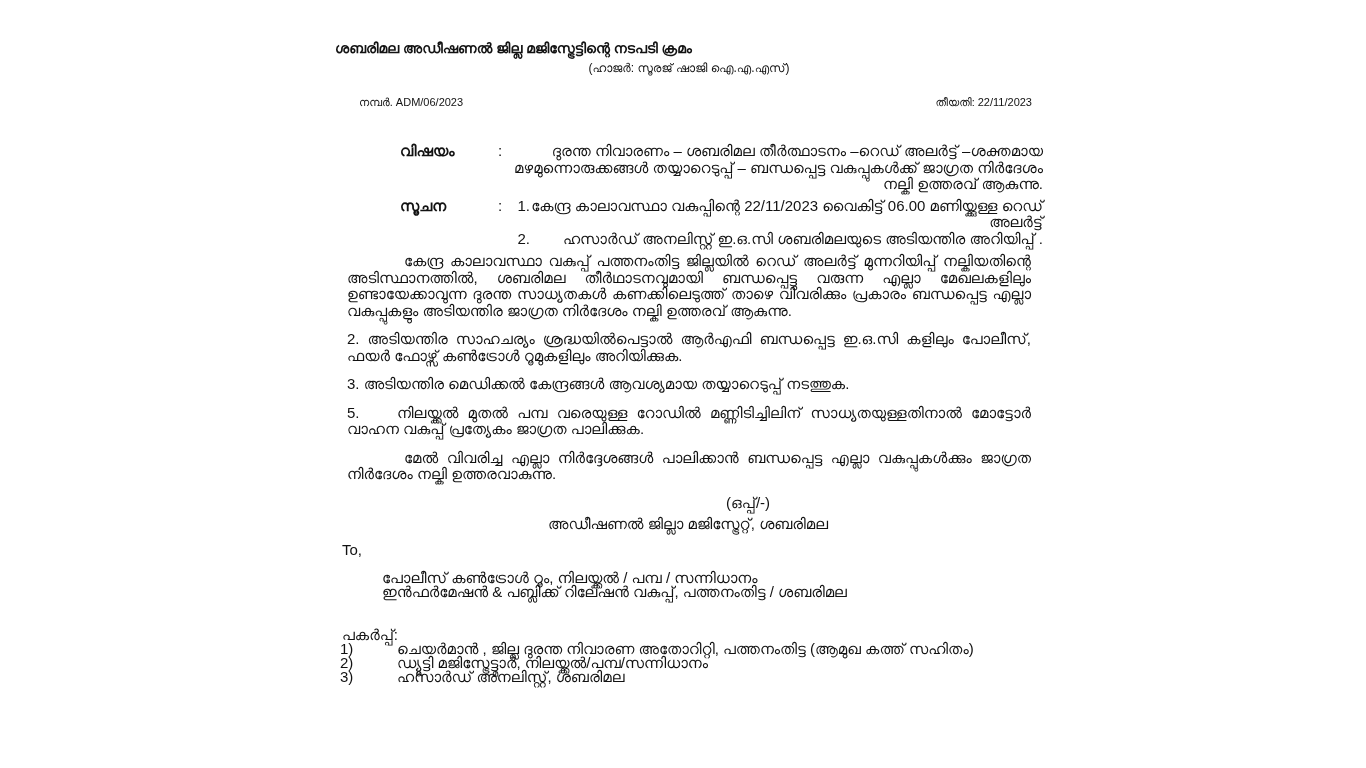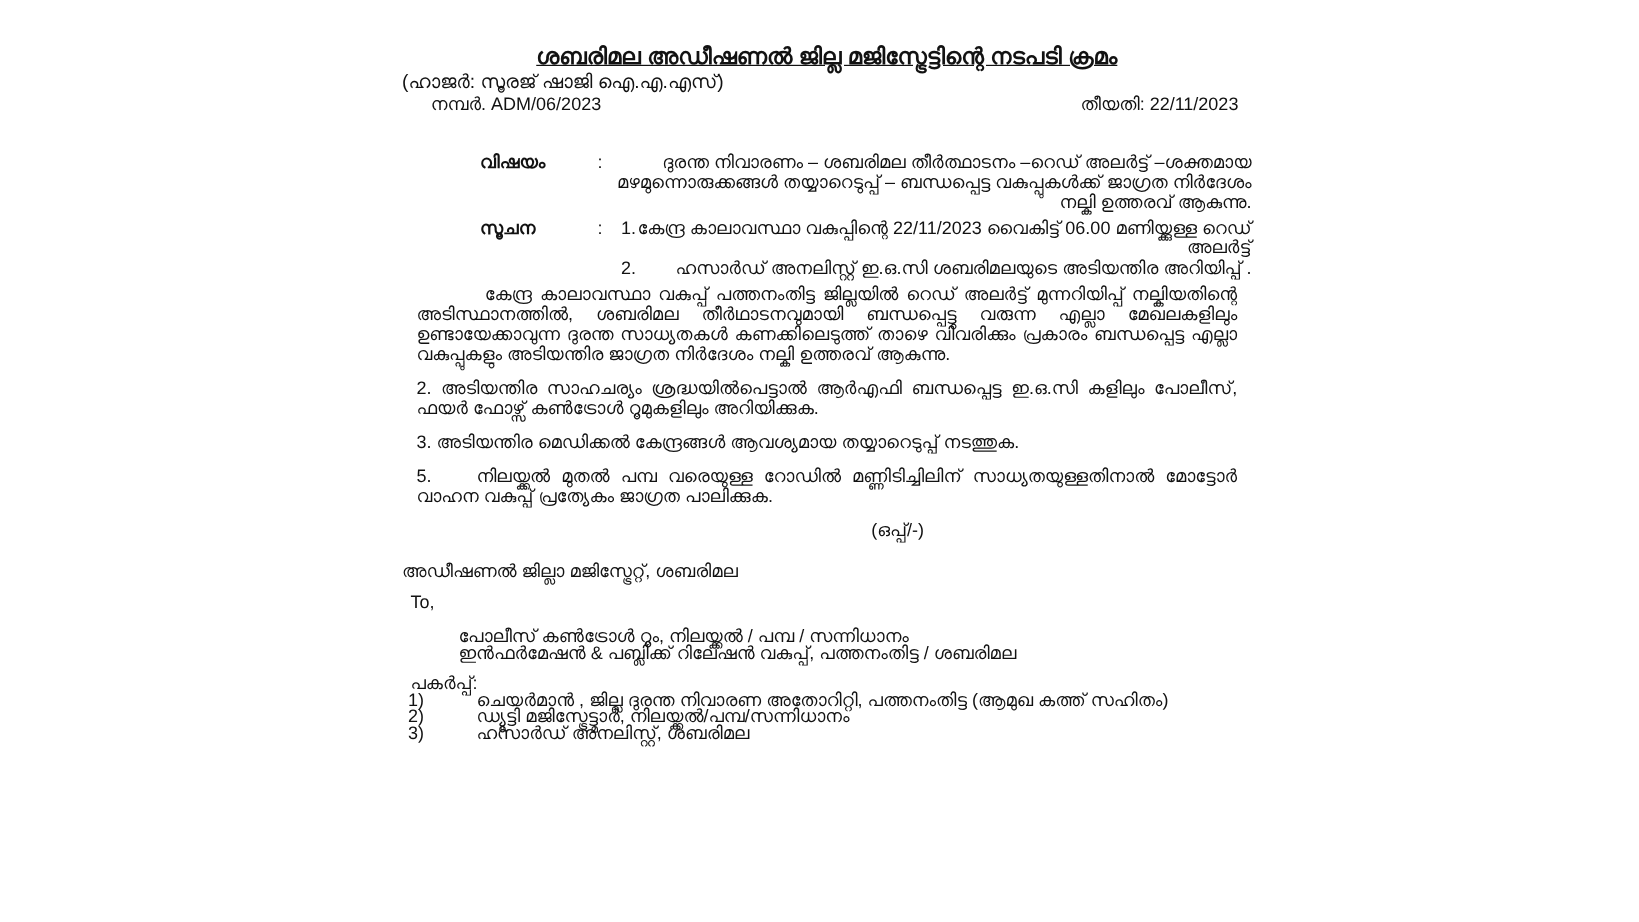--- a/index.html
+++ b/index.html
@@ -22,36 +22,36 @@
     position: absolute;
     left: 335px;
     top: 0;
     width: 708px;
     font-size: 15px;
     line-height: 16.5px;
     color: #121212;
   }
   .title {
     margin-top: 37px;
-    text-align: center;
+    text-align: left;
     font-weight: bold;
-    font-size: 19px;
+    font-size: 14px;
     line-height: 22px;
-    text-decoration: underline;
   }
   .subtitle {
-    text-align: left;
-    font-size: 16px;
+    text-align: center;
+    font-size: 12px;
     line-height: 19px;
   }
   .numline {
     display: flex;
     justify-content: space-between;
+    margin-top: 15px;
     padding: 0 11px 0 24px;
-    font-size: 15px;
+    font-size: 11px;
     line-height: 19px;
   }
   .labelrow { display: flex; align-items: flex-start; }
   .labelrow .lbl {
     flex: none;
     margin-left: 65px;
     width: 98px;
     font-weight: bold;
     font-family: Liberation Serif, serif;
   }
@@ -61,24 +61,24 @@
   .reference { margin-top: 5px; }
   .refitem { display: flex; }
   .refitem .rnum { flex: none; width: 20px; }
   .refitem .rtxt { flex: 1; }
   .para { margin: 12px; text-align: justify; }
   .opening { margin-top: 6px; text-indent: 57px; }
   .dir { margin-top: 8px; }
   .dir .dnum-tab { display: inline-block; width: 50px; }
   .closing { margin-top: 9px; text-indent: 57px; }
   .signmark { margin-top: 10px; margin-left: 391px; }
-  .signname { margin-top: 18px; text-align: left; padding-right: 2px; }
+  .signname { margin-top: 5px; text-align: center; padding-right: 2px; }
   .to { margin-top: 9px; margin-left: 7px; }
   .reclines { margin-top: 13px; margin-left: 47px; line-height: 14px; }
-  .copyhead { margin-top: 11px; margin-left: 7px; line-height: 14px; }
+  .copyhead { margin-top: 29px; margin-left: 7px; line-height: 14px; }
   .copyitem { display: flex; line-height: 14px; }
   .copyitem .cnum { flex: none; margin-left: 5px; width: 57px; }
   .copyitem .ctxt { flex: 1; }
 </style>
 </head>
 <body>
 
 <div class="page">
   <div class="doc">
 
@@ -114,20 +114,21 @@
     <p class="para opening">കേന്ദ്ര കാലാവസ്ഥാ വകുപ്പ് പത്തനംതിട്ട ജില്ലയിൽ റെഡ് അലർട്ട്  മുന്നറിയിപ്പ് നല്കിയതിന്റെ അടിസ്ഥാനത്തിൽ, ശബരിമല തീർഥാടനവുമായി ബന്ധപ്പെട്ടു വരുന്ന എല്ലാ മേഖലകളിലും ഉണ്ടായേക്കാവുന്ന ദുരന്ത സാധ്യതകൾ കണക്കിലെടുത്ത് താഴെ വിവരിക്കും പ്രകാരം ബന്ധപ്പെട്ട എല്ലാ വകുപ്പുകളും  അടിയന്തിര ജാഗ്രത നിർദേശം നല്കി ഉത്തരവ് ആകുന്നു.</p>
 
 
     <p class="para dir"><span>2.</span> <span>അടിയന്തിര സാഹചര്യം ശ്രദ്ധയിൽപെട്ടാൽ ആർഎഫി ബന്ധപ്പെട്ട ഇ.ഒ.സി കളിലും പോലീസ്, ഫയർ ഫോഴ്സ് കൺട്രോൾ റൂമുകളിലും അറിയിക്കുക.</span></p>
 
     <p class="para dir"><span>3.</span> <span>അടിയന്തിര മെഡിക്കൽ കേന്ദ്രങ്ങൾ ആവശ്യമായ തയ്യാറെടുപ്പ് നടത്തുക.</span></p>
 
 
     <p class="para dir"><span class="dnum-tab">5.</span><span>നിലയ്ക്കൽ മുതൽ പമ്പ വരെയുള്ള റോഡിൽ മണ്ണിടിച്ചിലിന് സാധ്യതയുള്ളതിനാൽ മോട്ടോർ വാഹന വകുപ്പ് പ്രത്യേകം ജാഗ്രത പാലിക്കുക.</span></p>
 
+    <p class="para closing">മേൽ വിവരിച്ച എല്ലാ നിർദ്ദേശങ്ങൾ  പാലിക്കാൻ ബന്ധപ്പെട്ട എല്ലാ വകുപ്പുകൾക്കും ജാഗ്രത നിർദേശം നല്കി ഉത്തരവാകുന്നു.</p>
 
     <div class="signmark">(ഒപ്പ്/-)</div>
     <div class="signname">അഡീഷണൽ ജില്ലാ മജിസ്ട്രേറ്റ്, ശബരിമല</div>
 
     <div class="to">To,</div>
     <div class="reclines">
       <div>പോലീസ് കൺട്രോൾ റൂം, നിലയ്ക്കൽ / പമ്പ / സന്നിധാനം</div>
       <div>ഇൻഫർമേഷൻ &amp; പബ്ലിക്ക് റിലേഷൻ വകുപ്പ്, പത്തനംതിട്ട / ശബരിമല</div>
     </div>
 

